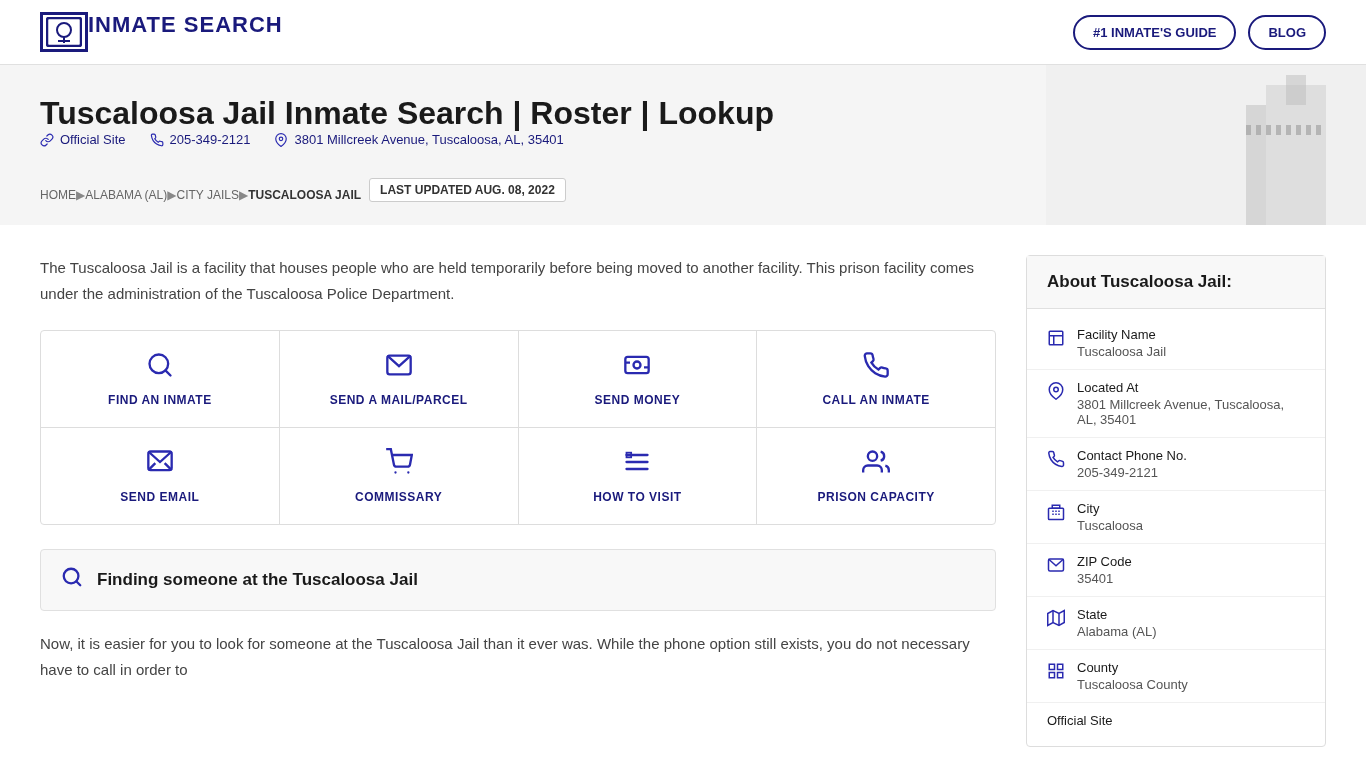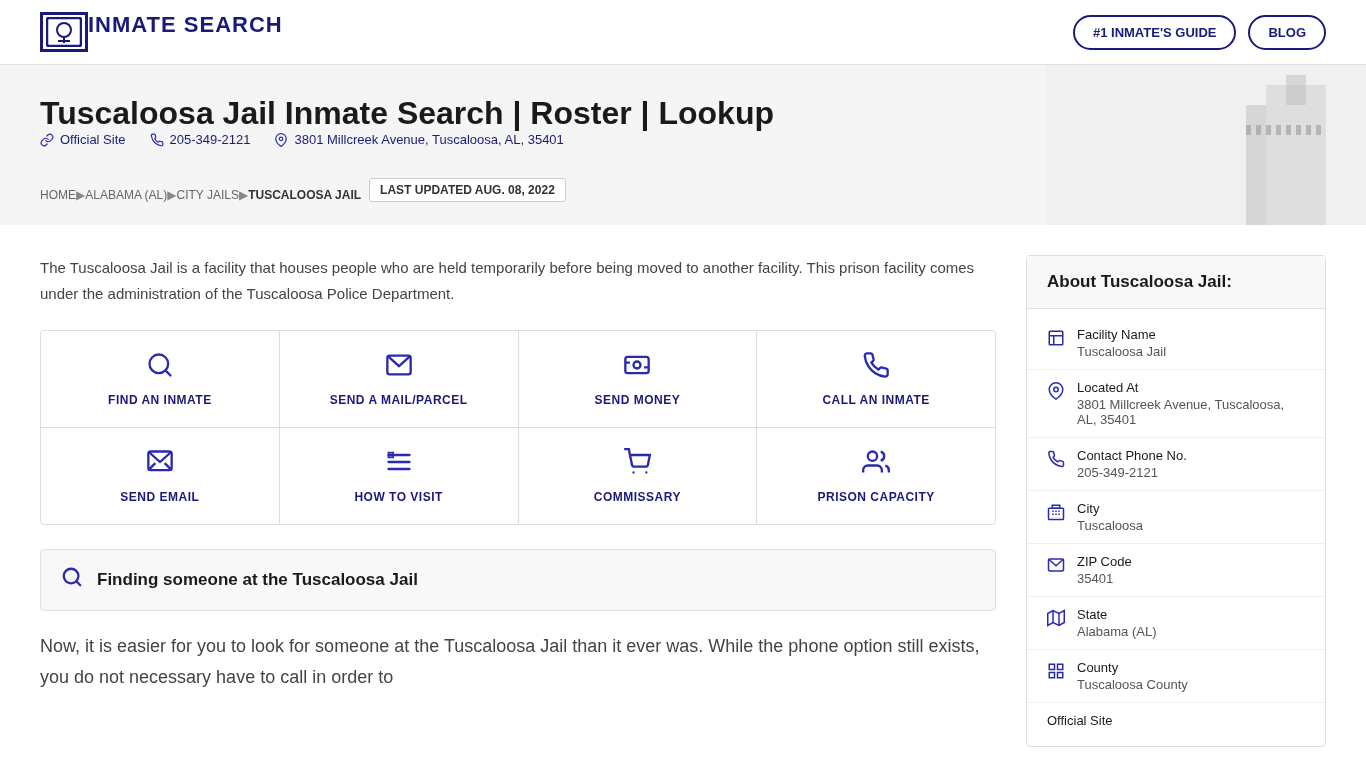--- a/index.html
+++ b/index.html
@@ -41,21 +41,21 @@
     .action-cell:last-child { border-right: none; }
     .action-icon { font-size: 24px; color: #2a2ab0; margin-bottom: 8px; }
     .action-label { font-size: 12px; font-weight: 700; color: #1a1a7c; letter-spacing: 0.5px; text-align: center; }
 
     
     .find-section { background: #f8f8f8; border: 1px solid #e0e0e0; border-radius: 4px; padding: 16px 20px; display: flex; align-items: center; gap: 14px; margin-bottom: 20px; margin-top: 6px; }
     .find-icon { font-size: 22px; color: #2a2ab0; }
     .find-title { font-size: 17px; font-weight: 700; color: #1a1a1a; }
 
     
-    .para-content { font-size: 18px; line-height: 1.7; color: #444; }
+    .para-content { font-size: 15px; line-height: 1.7; color: #444; }
 
     
     .sidebar-card { background: #fff; border: 1px solid #ddd; border-radius: 4px; }
     .sidebar-card-title { font-size: 17px; font-weight: 700; color: #1a1a1a; padding: 16px 20px; border-bottom: 1px solid #e0e0e0; background: #f8f8f8; }
     .sidebar-rows { padding: 8px 0; }
     .sidebar-row { display: flex; gap: 12px; padding: 10px 20px; border-bottom: 1px solid #f0f0f0; align-items: flex-start; }
     .sidebar-row:last-child { border-bottom: none; }
     .sidebar-row-icon { font-size: 18px; color: #2a2ab0; margin-top: 2px; flex-shrink: 0; }
     .sidebar-row-content { flex: 1; }
     .sidebar-row-label { font-size: 13px; font-weight: 400; color: #1a1a1a; }
@@ -191,37 +191,37 @@
                 <polyline points="2,3 12,12 22,3" fill="none" stroke="#2a2ab0" stroke-width="2"></polyline>
                 <line x1="2" y1="19" x2="8" y2="13" stroke="#2a2ab0" stroke-width="2"></line>
                 <line x1="22" y1="19" x2="16" y2="13" stroke="#2a2ab0" stroke-width="2"></line>
               </svg>
           </div>
           <span class="action-label">SEND EMAIL</span>
         </div>
         <div class="action-cell">
           <div class="action-icon">
             <svg width="28" height="28" viewBox="0 0 24 24">
+                <circle cx="9" cy="21" r="1" fill="#2a2ab0"></circle>
+                <circle cx="20" cy="21" r="1" fill="#2a2ab0"></circle>
+                <path d="M1 1h4l2.68 13.39a2 2 0 0 0 2 1.61h9.72a2 2 0 0 0 2-1.61L23 6H6" fill="none" stroke="#2a2ab0" stroke-width="2"></path>
+              </svg>
+          </div>
+          <span class="action-label">COMMISSARY</span>
+        </div>
+        <div class="action-cell">
+          <div class="action-icon">
+            <svg width="28" height="28" viewBox="0 0 24 24">
                 <line x1="3" y1="6" x2="21" y2="6" stroke="#2a2ab0" stroke-width="2" stroke-linecap="round"></line>
                 <line x1="3" y1="12" x2="21" y2="12" stroke="#2a2ab0" stroke-width="2" stroke-linecap="round"></line>
                 <line x1="3" y1="18" x2="21" y2="18" stroke="#2a2ab0" stroke-width="2" stroke-linecap="round"></line>
                 <rect x="3" y="4" width="4" height="4" fill="none" stroke="#2a2ab0" stroke-width="1.5"></rect>
               </svg>
           </div>
           <span class="action-label">HOW TO VISIT</span>
-        </div>
-        <div class="action-cell">
-          <div class="action-icon">
-            <svg width="28" height="28" viewBox="0 0 24 24">
-                <circle cx="9" cy="21" r="1" fill="#2a2ab0"></circle>
-                <circle cx="20" cy="21" r="1" fill="#2a2ab0"></circle>
-                <path d="M1 1h4l2.68 13.39a2 2 0 0 0 2 1.61h9.72a2 2 0 0 0 2-1.61L23 6H6" fill="none" stroke="#2a2ab0" stroke-width="2"></path>
-              </svg>
-          </div>
-          <span class="action-label">COMMISSARY</span>
         </div>
         <div class="action-cell">
           <div class="action-icon">
             <svg width="28" height="28" viewBox="0 0 24 24">
                 <path d="M17 21v-2a4 4 0 0 0-4-4H5a4 4 0 0 0-4 4v2" fill="none" stroke="#2a2ab0" stroke-width="2"></path>
                 <circle cx="9" cy="7" r="4" fill="none" stroke="#2a2ab0" stroke-width="2"></circle>
                 <path d="M23 21v-2a4 4 0 0 0-3-3.87" fill="none" stroke="#2a2ab0" stroke-width="2"></path>
                 <path d="M16 3.13a4 4 0 0 1 0 7.75" fill="none" stroke="#2a2ab0" stroke-width="2"></path>
               </svg>
           </div>

